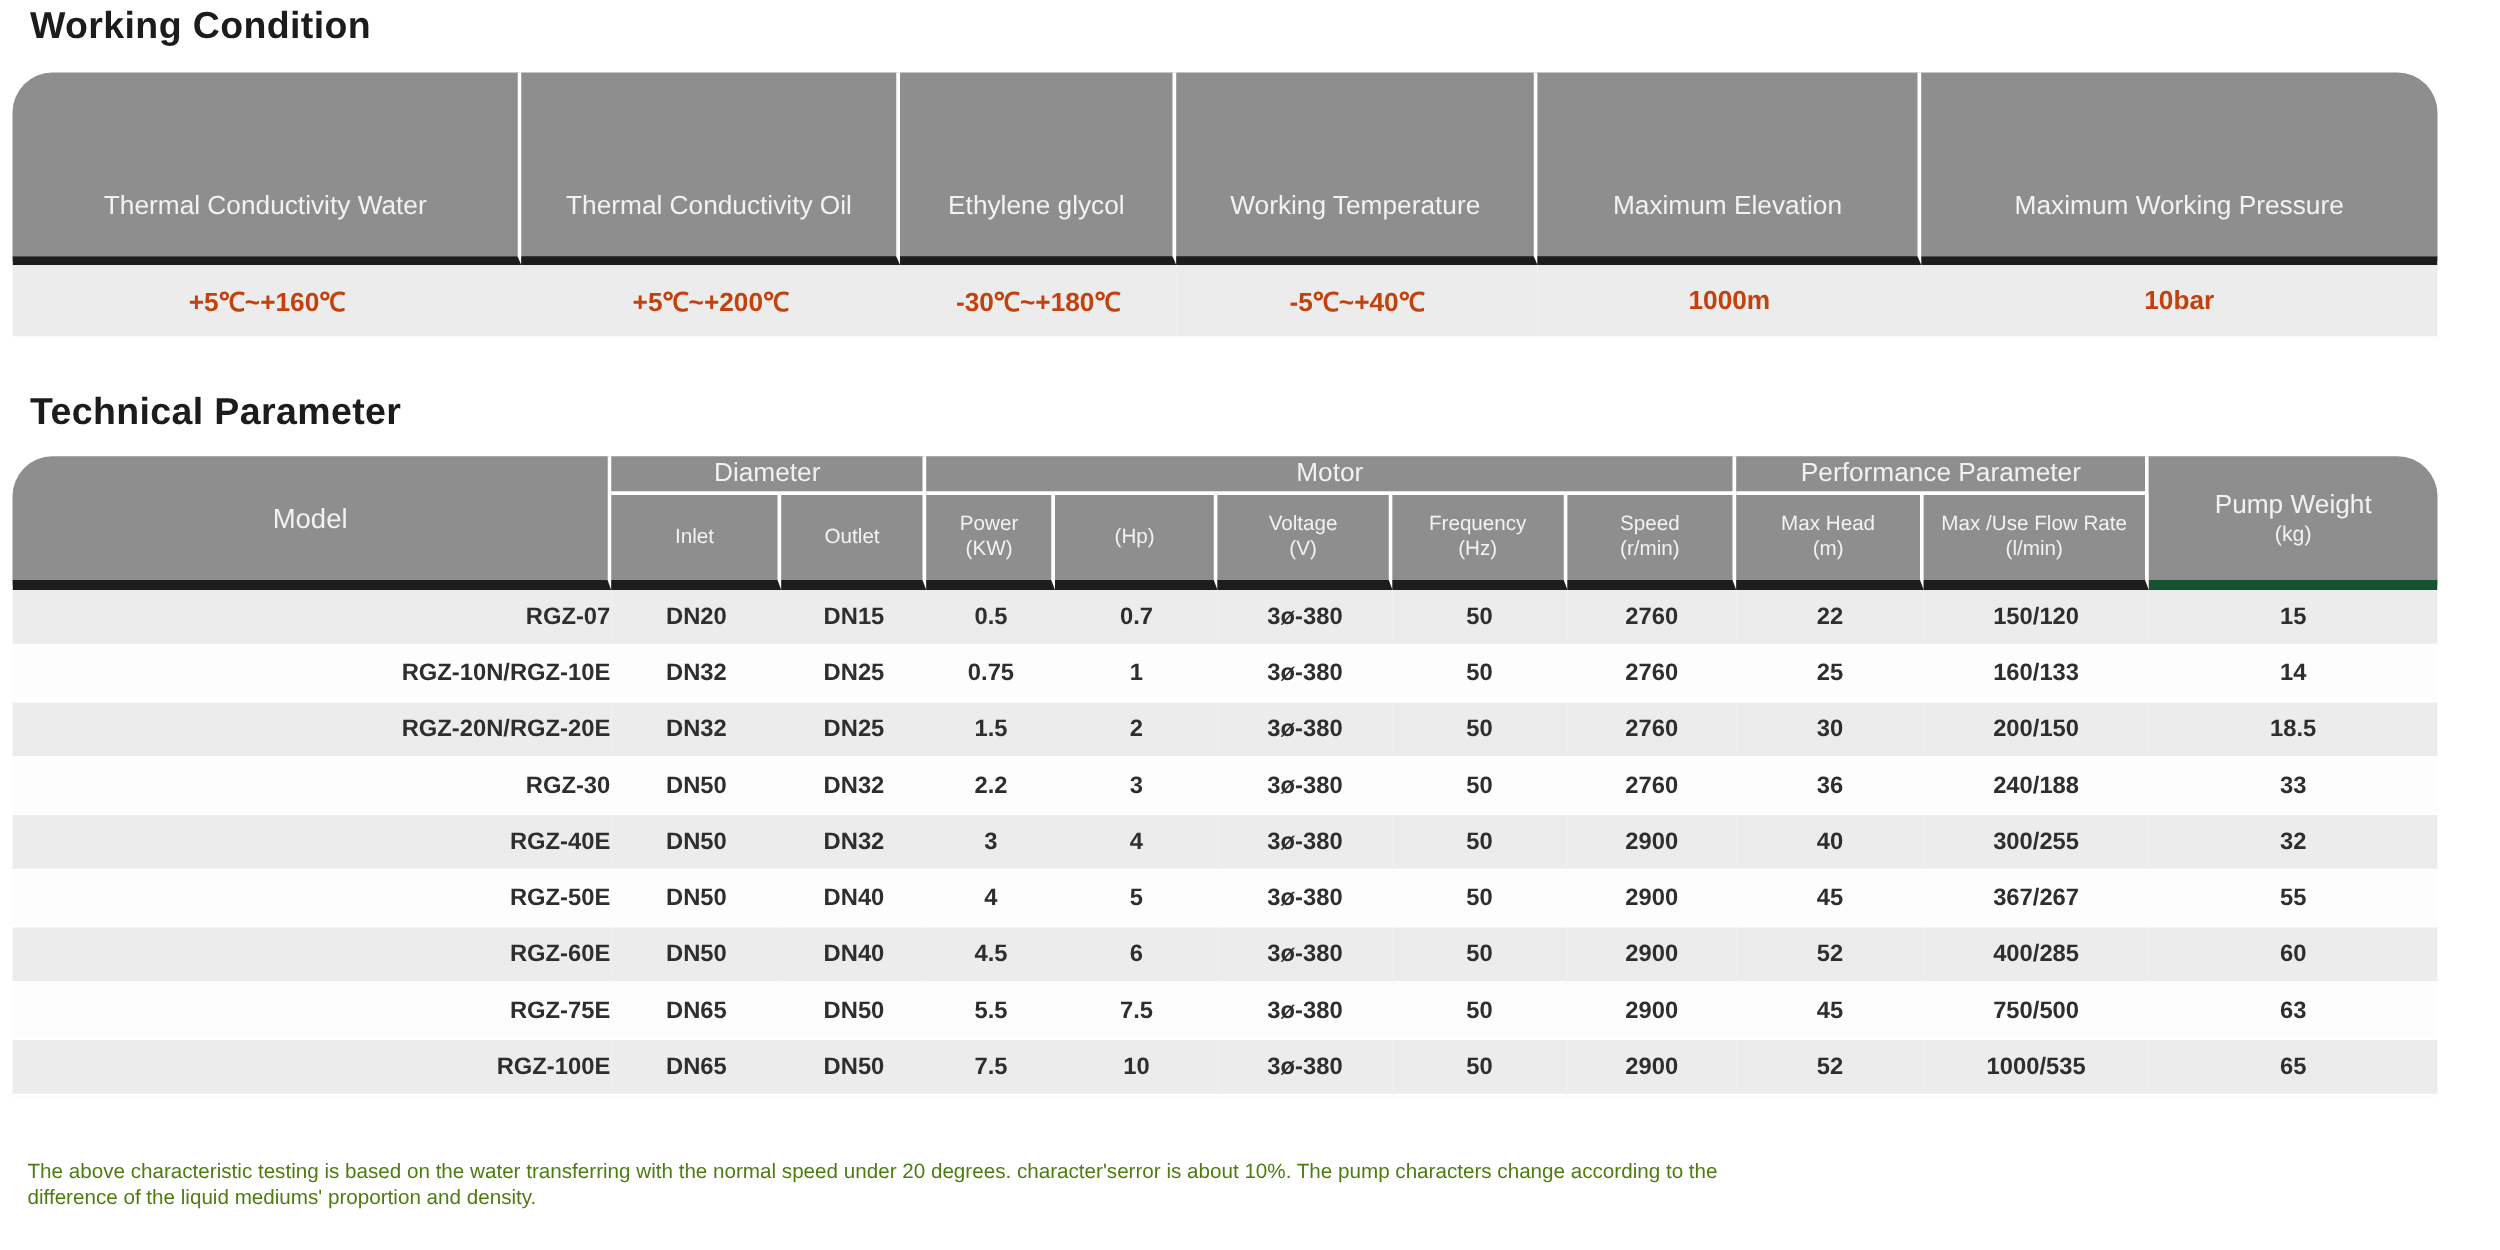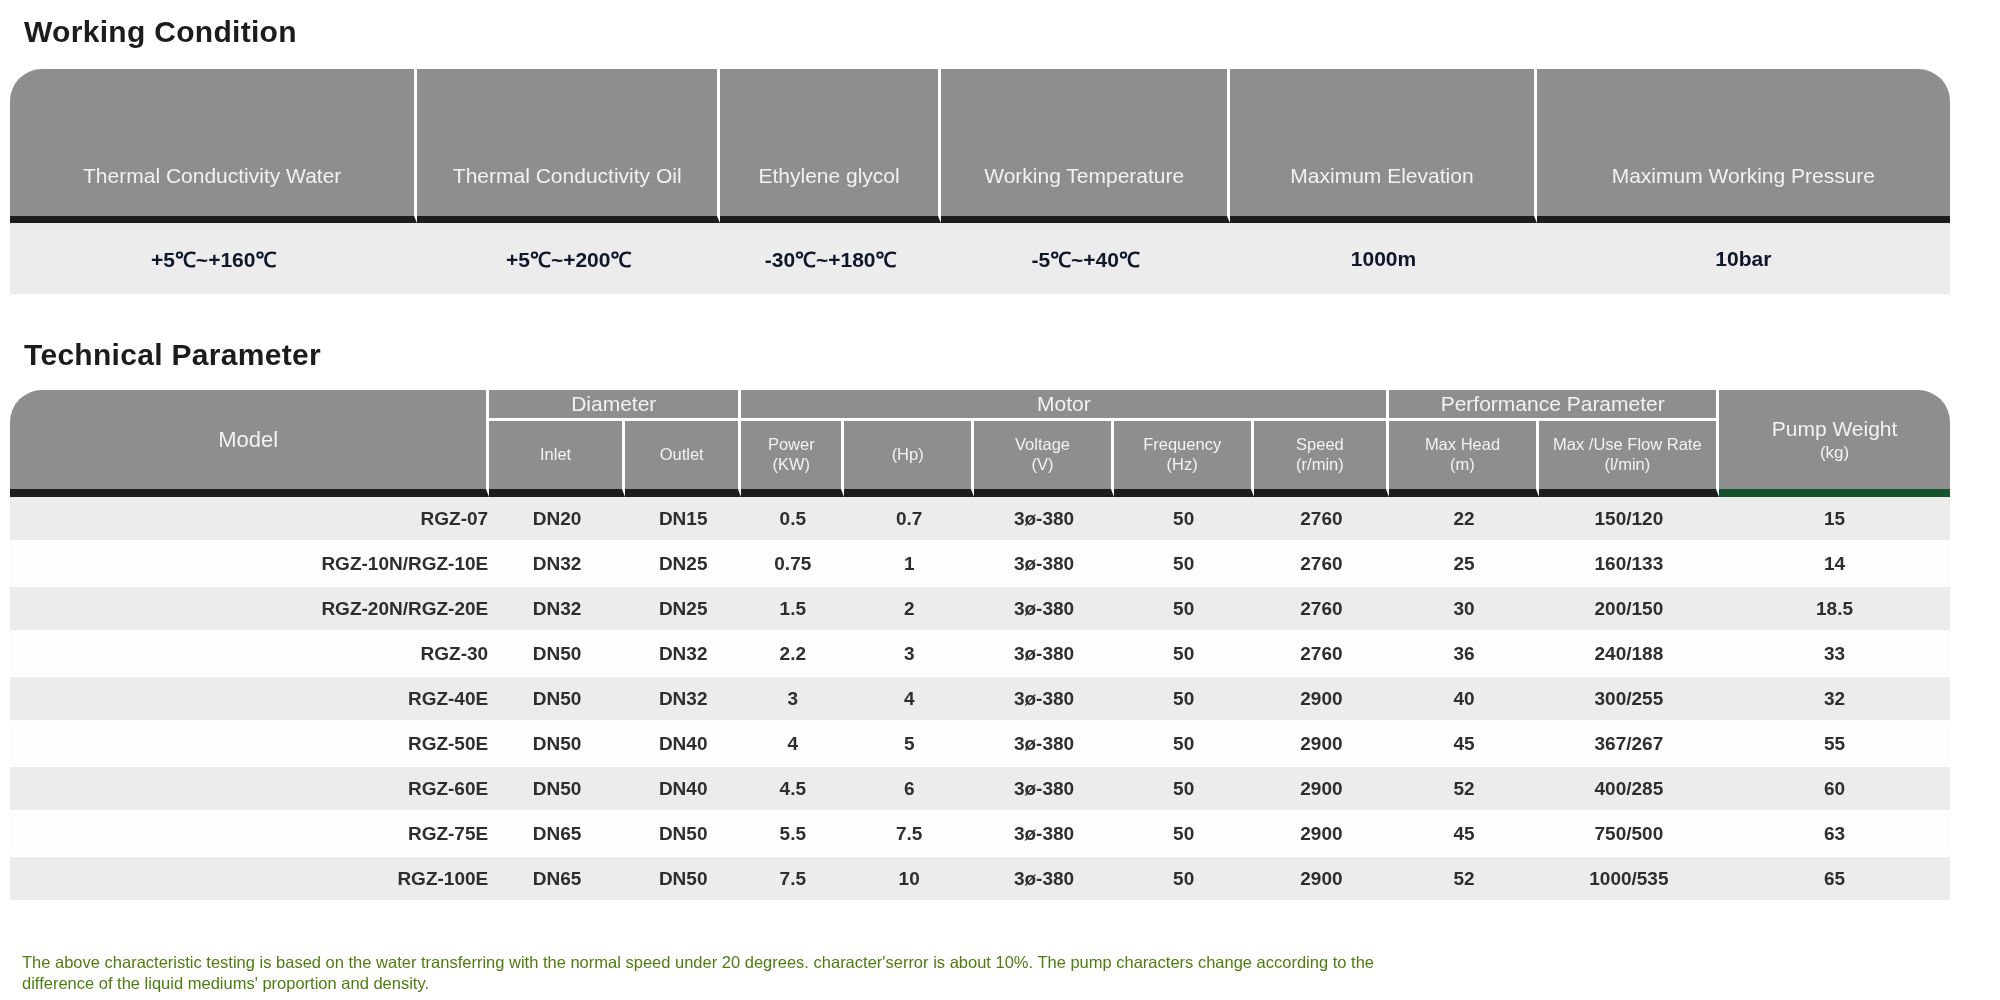--- a/index.html
+++ b/index.html
@@ -2,21 +2,21 @@
 <html><head>
 <meta charset="utf-8">
 <style>
   * { box-sizing: border-box; }
   html, body { margin: 0; padding: 0; }
   body {
     width: 2000px; height: 1000px; overflow: hidden;
     background: #ffffff;
     font-family: "Liberation Sans", sans-serif;
   }
-  .page { padding: 13px 50px 0 10px; }
+  .page { padding: 2px 50px 0 10px; }
 
   .sec-title {
     font-size: 30px; font-weight: bold; color: #1c1c1c;
     margin: 2px 0 0 14px; letter-spacing: 0.3px;
   }
   .sec-title.second { margin-top: 44px; }
 
   table { border-collapse: separate; border-spacing: 0; width: 1940px; table-layout: fixed; }
 
   th {
@@ -28,22 +28,22 @@
   .t1 { margin-top: 20px; }
   .t1 th {
     height: 154px; vertical-align: bottom; padding-bottom: 28px;
     font-size: 21px;
     border-right: 3px solid #fff;
     border-bottom: 7px solid #1d1d1d;
   }
   .t1 th:first-child { border-top-left-radius: 32px; }
   .t1 th:last-child  { border-top-right-radius: 32px; border-right: none; }
   .t1 td {
-    height: 71px; background: #ececec; text-align: center;
-    font-size: 21px; font-weight: bold; color: #0f172a;
+    height: 57px; background: #ececec; text-align: center;
+    font-size: 21px; font-weight: bold; color: #c2410c;
   }
   .t1c0 { width: 21%; } .t1c1 { width: 15.6%; } .t1c2 { width: 11.4%; }
   .t1c3 { width: 14.9%; } .t1c4 { width: 15.8%; } .t1c5 { width: 21.3%; }
 
   
   .t2 { margin-top: 18px; }
   .t2 th { border-right: 3px solid #fff; }
   .t2 .grp  { height: 31px; font-size: 21px; border-bottom: 3px solid #fff; }
   .t2 .sub  { height: 76px; font-size: 16.5px; line-height: 1.2; border-bottom: 8px solid #1d1d1d; }
   .t2 .model-th { font-size: 22px; border-top-left-radius: 32px; border-bottom: 8px solid #1d1d1d; }

